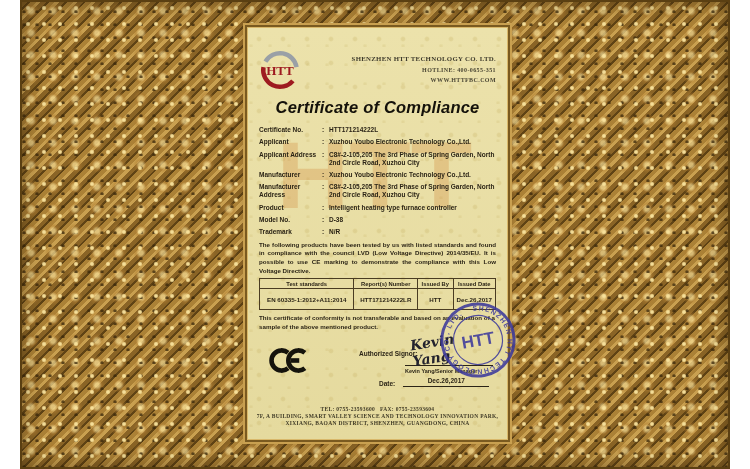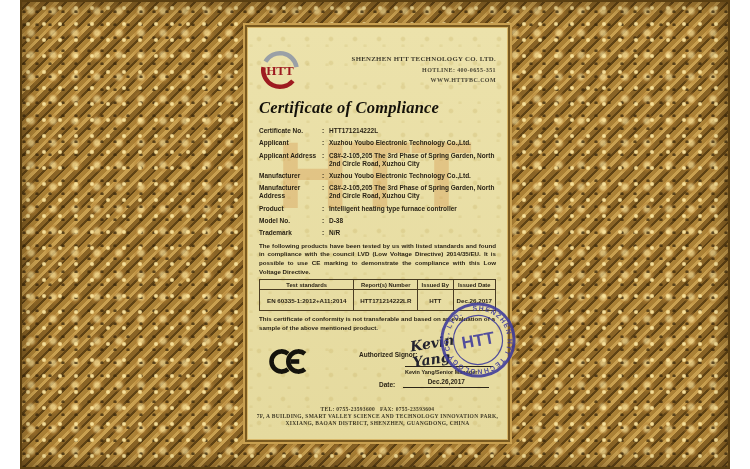--- a/index.html
+++ b/index.html
@@ -27,22 +27,22 @@
     font-weight:800;font-size:95px;line-height:95px;letter-spacing:0;
     color:rgba(205,120,40,.26);transform:scaleX(1.06);}
   .content{position:relative;z-index:1;}
   
   .cert-header{display:flex;justify-content:space-between;align-items:flex-start;margin-top:3px;}
   .logo{width:42px;height:42px;flex:0 0 auto;}
   .head-right{text-align:right;padding-top:6px;font-family:"Liberation Serif",serif;}
   .company{font-weight:700;font-size:6.8px;letter-spacing:.3px;color:#3f3b2c;}
   .head-line{font-weight:700;font-size:6px;letter-spacing:.4px;color:#4a4634;margin-top:4.5px;}
   
-  .cert-title{margin-top:7px;text-align:left;font-weight:700;font-style:italic;
-    font-size:16.5px;color:#14110a;letter-spacing:.2px;font-family:Liberation Serif, serif;}
+  .cert-title{margin-top:7px;text-align:center;font-weight:700;font-style:italic;
+    font-size:16.5px;color:#14110a;letter-spacing:.2px;}
   
   .fields{margin-top:9px;}
   .field{display:grid;grid-template-columns:58px 8px 1fr;column-gap:2px;
     margin-bottom:4.6px;font-size:6.5px;line-height:7.8px;font-weight:700;color:#2b2416;}
   .f-colon{text-align:center;}
   
   .para{margin-top:2px;font-size:6.2px;line-height:8.6px;font-weight:700;color:#2b2416;text-align:justify;}
   .statement{margin-top:4px;font-size:6.2px;line-height:8.6px;font-weight:700;color:#2b2416;}
   
   table.std{width:100%;border-collapse:collapse;margin-top:3px;}

